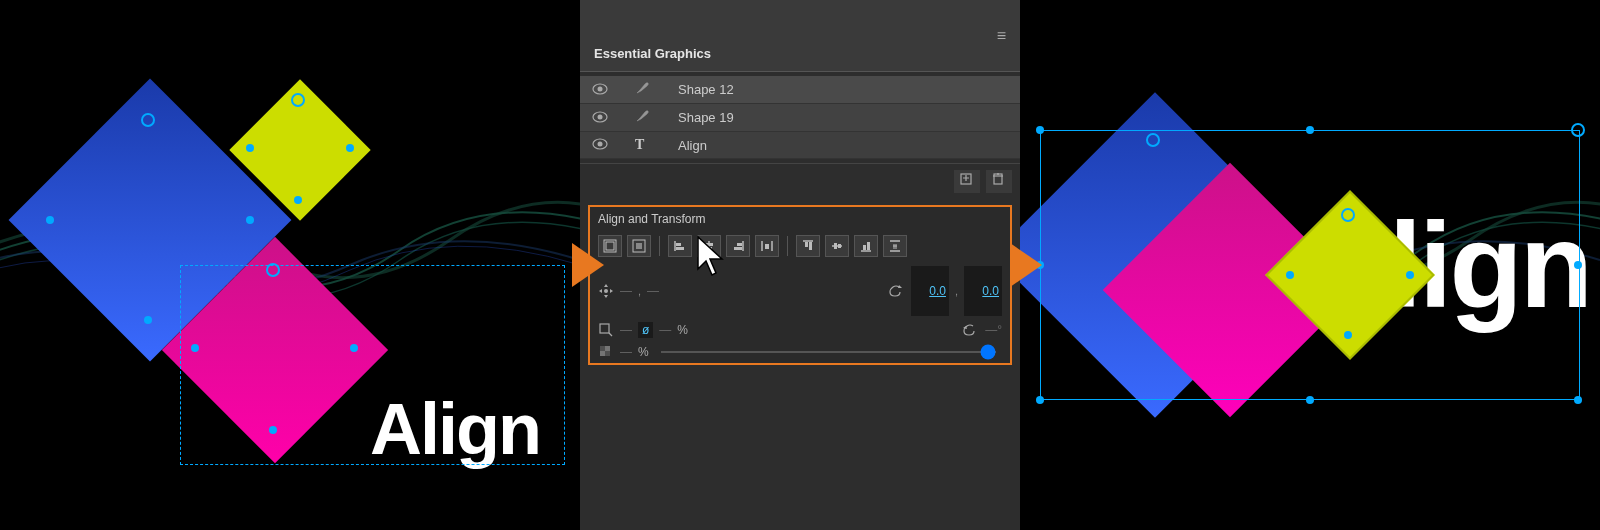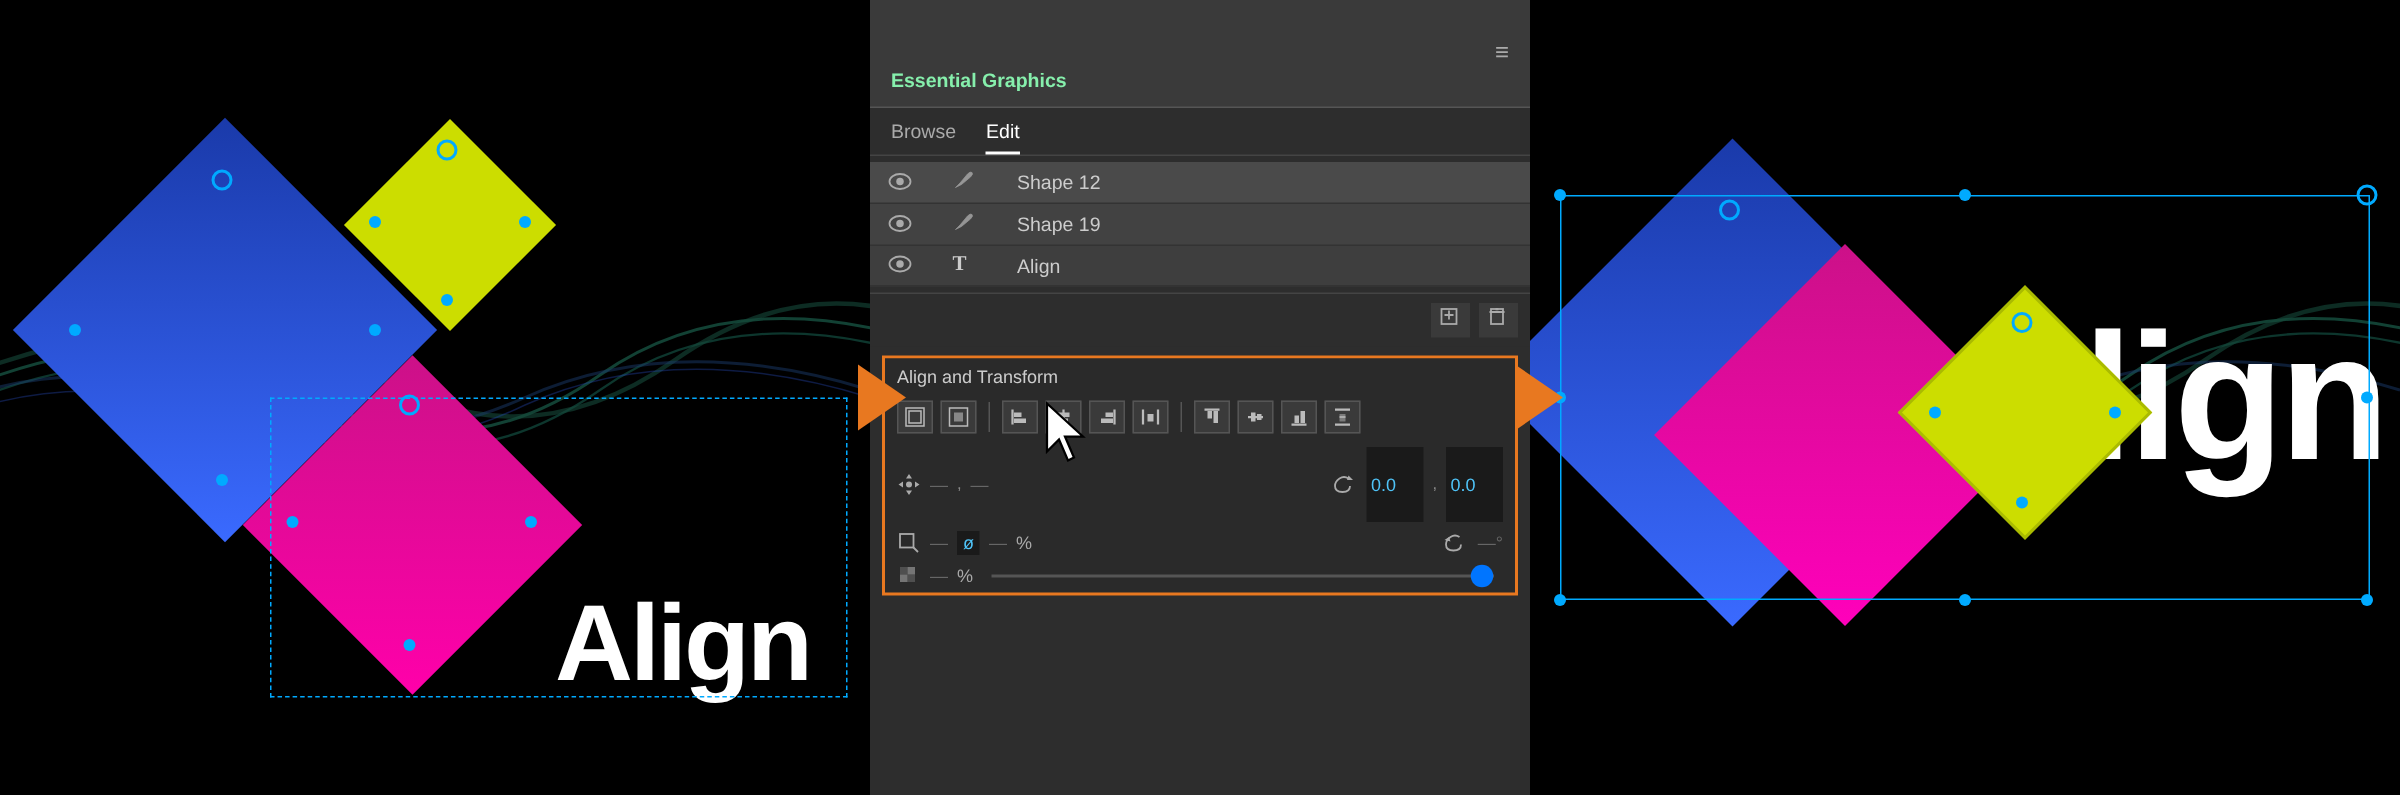--- a/index.html
+++ b/index.html
@@ -103,21 +103,21 @@
     .eg-header {
       background: #3a3a3a;
       padding: 10px 14px;
       display: flex;
       align-items: center;
       justify-content: space-between;
       border-bottom: 1px solid #555;
     }
 
     .eg-title {
-      color: #86efac;
+      color: #e5e5e5;
       font-size: 13px;
       font-weight: bold;
       margin-top: 36px;
     }
 
     .eg-menu-icon {
       color: #aaa;
       font-size: 16px;
     }
 
@@ -255,22 +255,23 @@
       font-size: 12px;
       color: #aaa;
     }
 
     .at-input {
       background: #1a1a1a;
       border: none;
       color: #4fc3f7;
       font-size: 12px;
       width: 45px;
-      text-align: left;
+      text-align: right;
       padding: 18px 3px;
+      text-decoration: underline;
     }
 
     .at-dash {
       color: #666;
       font-size: 12px;
     }
 
     .at-percent {
       color: #aaa;
       font-size: 12px;
@@ -361,24 +362,20 @@
   <div class="arrow-right" style="position:absolute; left:572px; top:50%; transform:translateY(-50%); z-index:20;"></div>
 
   <div class="center-panel">
     <div class="eg-panel">
 
       <div class="eg-header">
         <span class="eg-title">Essential Graphics</span>
         <span class="eg-menu-icon">≡</span>
       </div>
 
-      <div class="eg-tabs">
-        <div class="eg-tab">Browse</div>
-        <div class="eg-tab active">Edit</div>
-      </div>
 
       <div class="layers-list">
 
         <div class="layer-item">
           <span class="layer-eye">
             <svg width="16" height="12" viewBox="0 0 16 12" fill="#aaa">
                 <ellipse cx="8" cy="6" rx="7" ry="5" stroke="#aaa" stroke-width="1.2" fill="none"></ellipse>
                 <circle cx="8" cy="6" r="2.5" fill="#aaa"></circle>
               </svg>
           </span>

